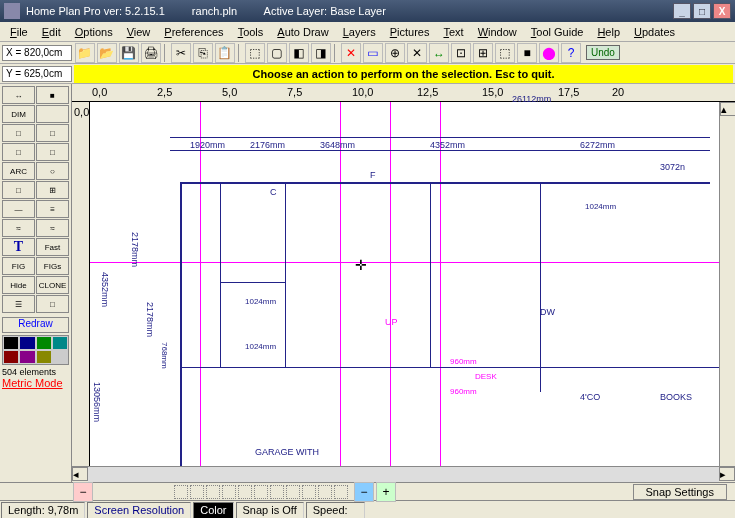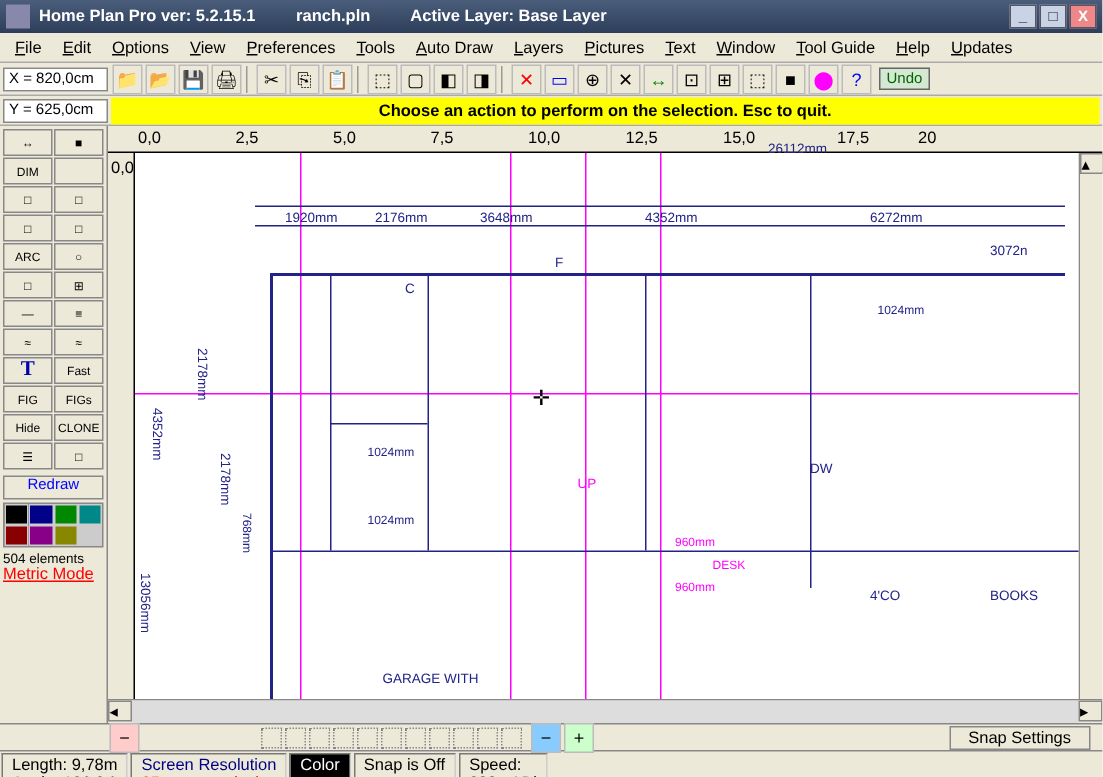--- a/index.html
+++ b/index.html
@@ -1,19 +1,19 @@
 <!DOCTYPE html>
 <html><head>
 <meta charset="utf-8">
 <style>
 * { box-sizing: border-box; margin: 0; padding: 0; font-family: Tahoma, sans-serif; font-size: 11px; }
 body { width: 735px; height: 518px; overflow: hidden; background: #ece9d8; }
 .titlebar { height: 22px; background: linear-gradient(#4a5d7a,#2c3e5a); display: flex; align-items: center; padding: 0 4px; color: #fff; }
 .titlebar-icon { width: 16px; height: 16px; background: #88a; margin-right: 6px; }
-.titlebar-text { flex: 1; font-weight: bold; }
+.titlebar-text { flex: 1; font-weight: normal; }
 .titlebar-text span { margin-right: 24px; }
 .win-btns { display: flex; gap: 2px; }
 .win-btn { width: 18px; height: 16px; background: #c8d4e6; border: 1px solid #556; display: flex; align-items: center; justify-content: center; font-weight: bold; font-size: 10px; color: #223; }
 .win-btn.close { background: #e88; color: #fff; }
 .menubar { height: 20px; background: #ece9d8; display: flex; align-items: center; padding: 0 4px; gap: 2px; border-bottom: 1px solid #aaa; }
 .menu-item { padding: 2px 6px; }
 .menu-item:first-letter { text-decoration: underline; }
 .toolbar1 { height: 22px; background: #ece9d8; display: flex; align-items: center; border-bottom: 1px solid #aaa; padding: 0 2px; }
 .coord-box { width: 70px; height: 16px; border: 1px solid #888; background: #fff; padding: 1px 3px; font-size: 10px; margin-right: 2px; }
 .tb-btn { width: 20px; height: 20px; border: 1px solid #bbb; background: #ece9d8; margin: 0 1px; display: flex; align-items: center; justify-content: center; font-size: 12px; }

